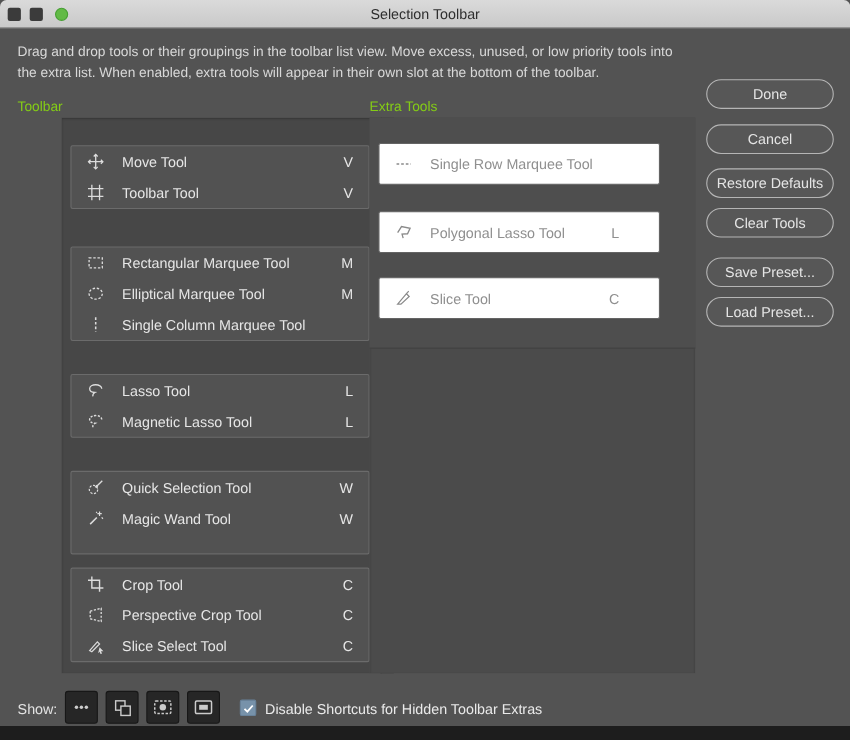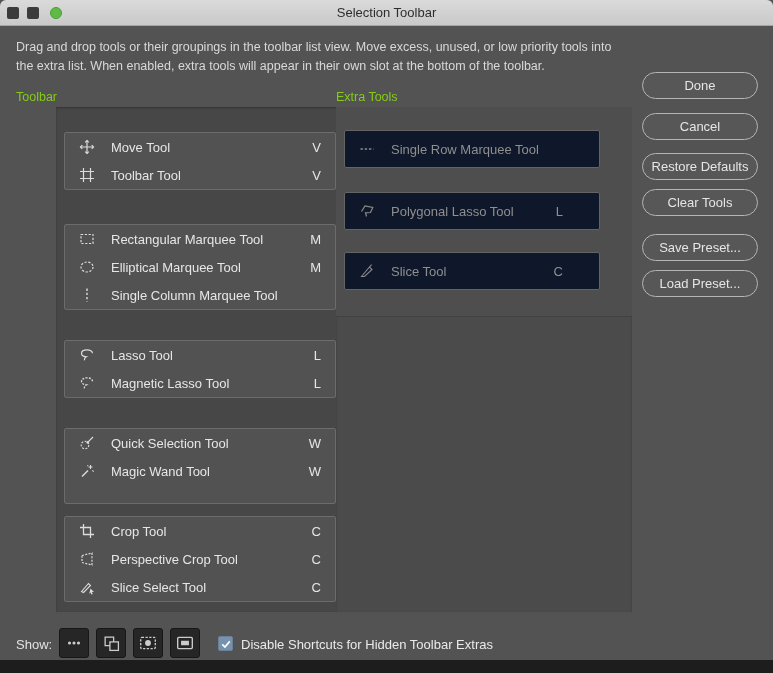--- a/index.html
+++ b/index.html
@@ -41,21 +41,21 @@
   .row .icon { flex:0 0 16px; margin-right:16px; color:#dcdcdc; }
   .row .lbl { flex:1; font-size:13px; color:#e6e6e6; white-space:nowrap; }
   .row .key { font-size:13px; color:#e6e6e6; }
 
   .scrolltrack { position:absolute; right:0; top:0; width:12px; height:100%;
     background:#3e3e3e; border-left:1px solid #363636; }
   .scrollthumb { position:absolute; left:2px; top:4px; width:8px; height:172px;
     background:#7b7b7b; border-radius:4px; }
 
   
-  .slot { position:absolute; left:8px; width:256px; height:38px; background:#0f172a;
+  .slot { position:absolute; left:8px; width:256px; height:38px; background:#ffffff;
     border:1px solid #646464; border-radius:2px; display:flex; align-items:center;
     padding:0 14px; }
   .slot .icon { flex:0 0 16px; margin-right:16px; color:#8a8a8a; }
   .slot .lbl { flex:1; font-size:13px; color:#8f8f8f; white-space:nowrap; }
   .slot .key { font-size:13px; color:#8f8f8f; margin-right:22px; }
 
   
   .btn { position:absolute; left:642px; width:116px; height:27px; border-radius:14px;
     background:#575757; border:1px solid #b5b5b5; color:#e5e5e5; font-size:13px;
     display:flex; align-items:center; justify-content:center; cursor:default;margin-top:32px; }

